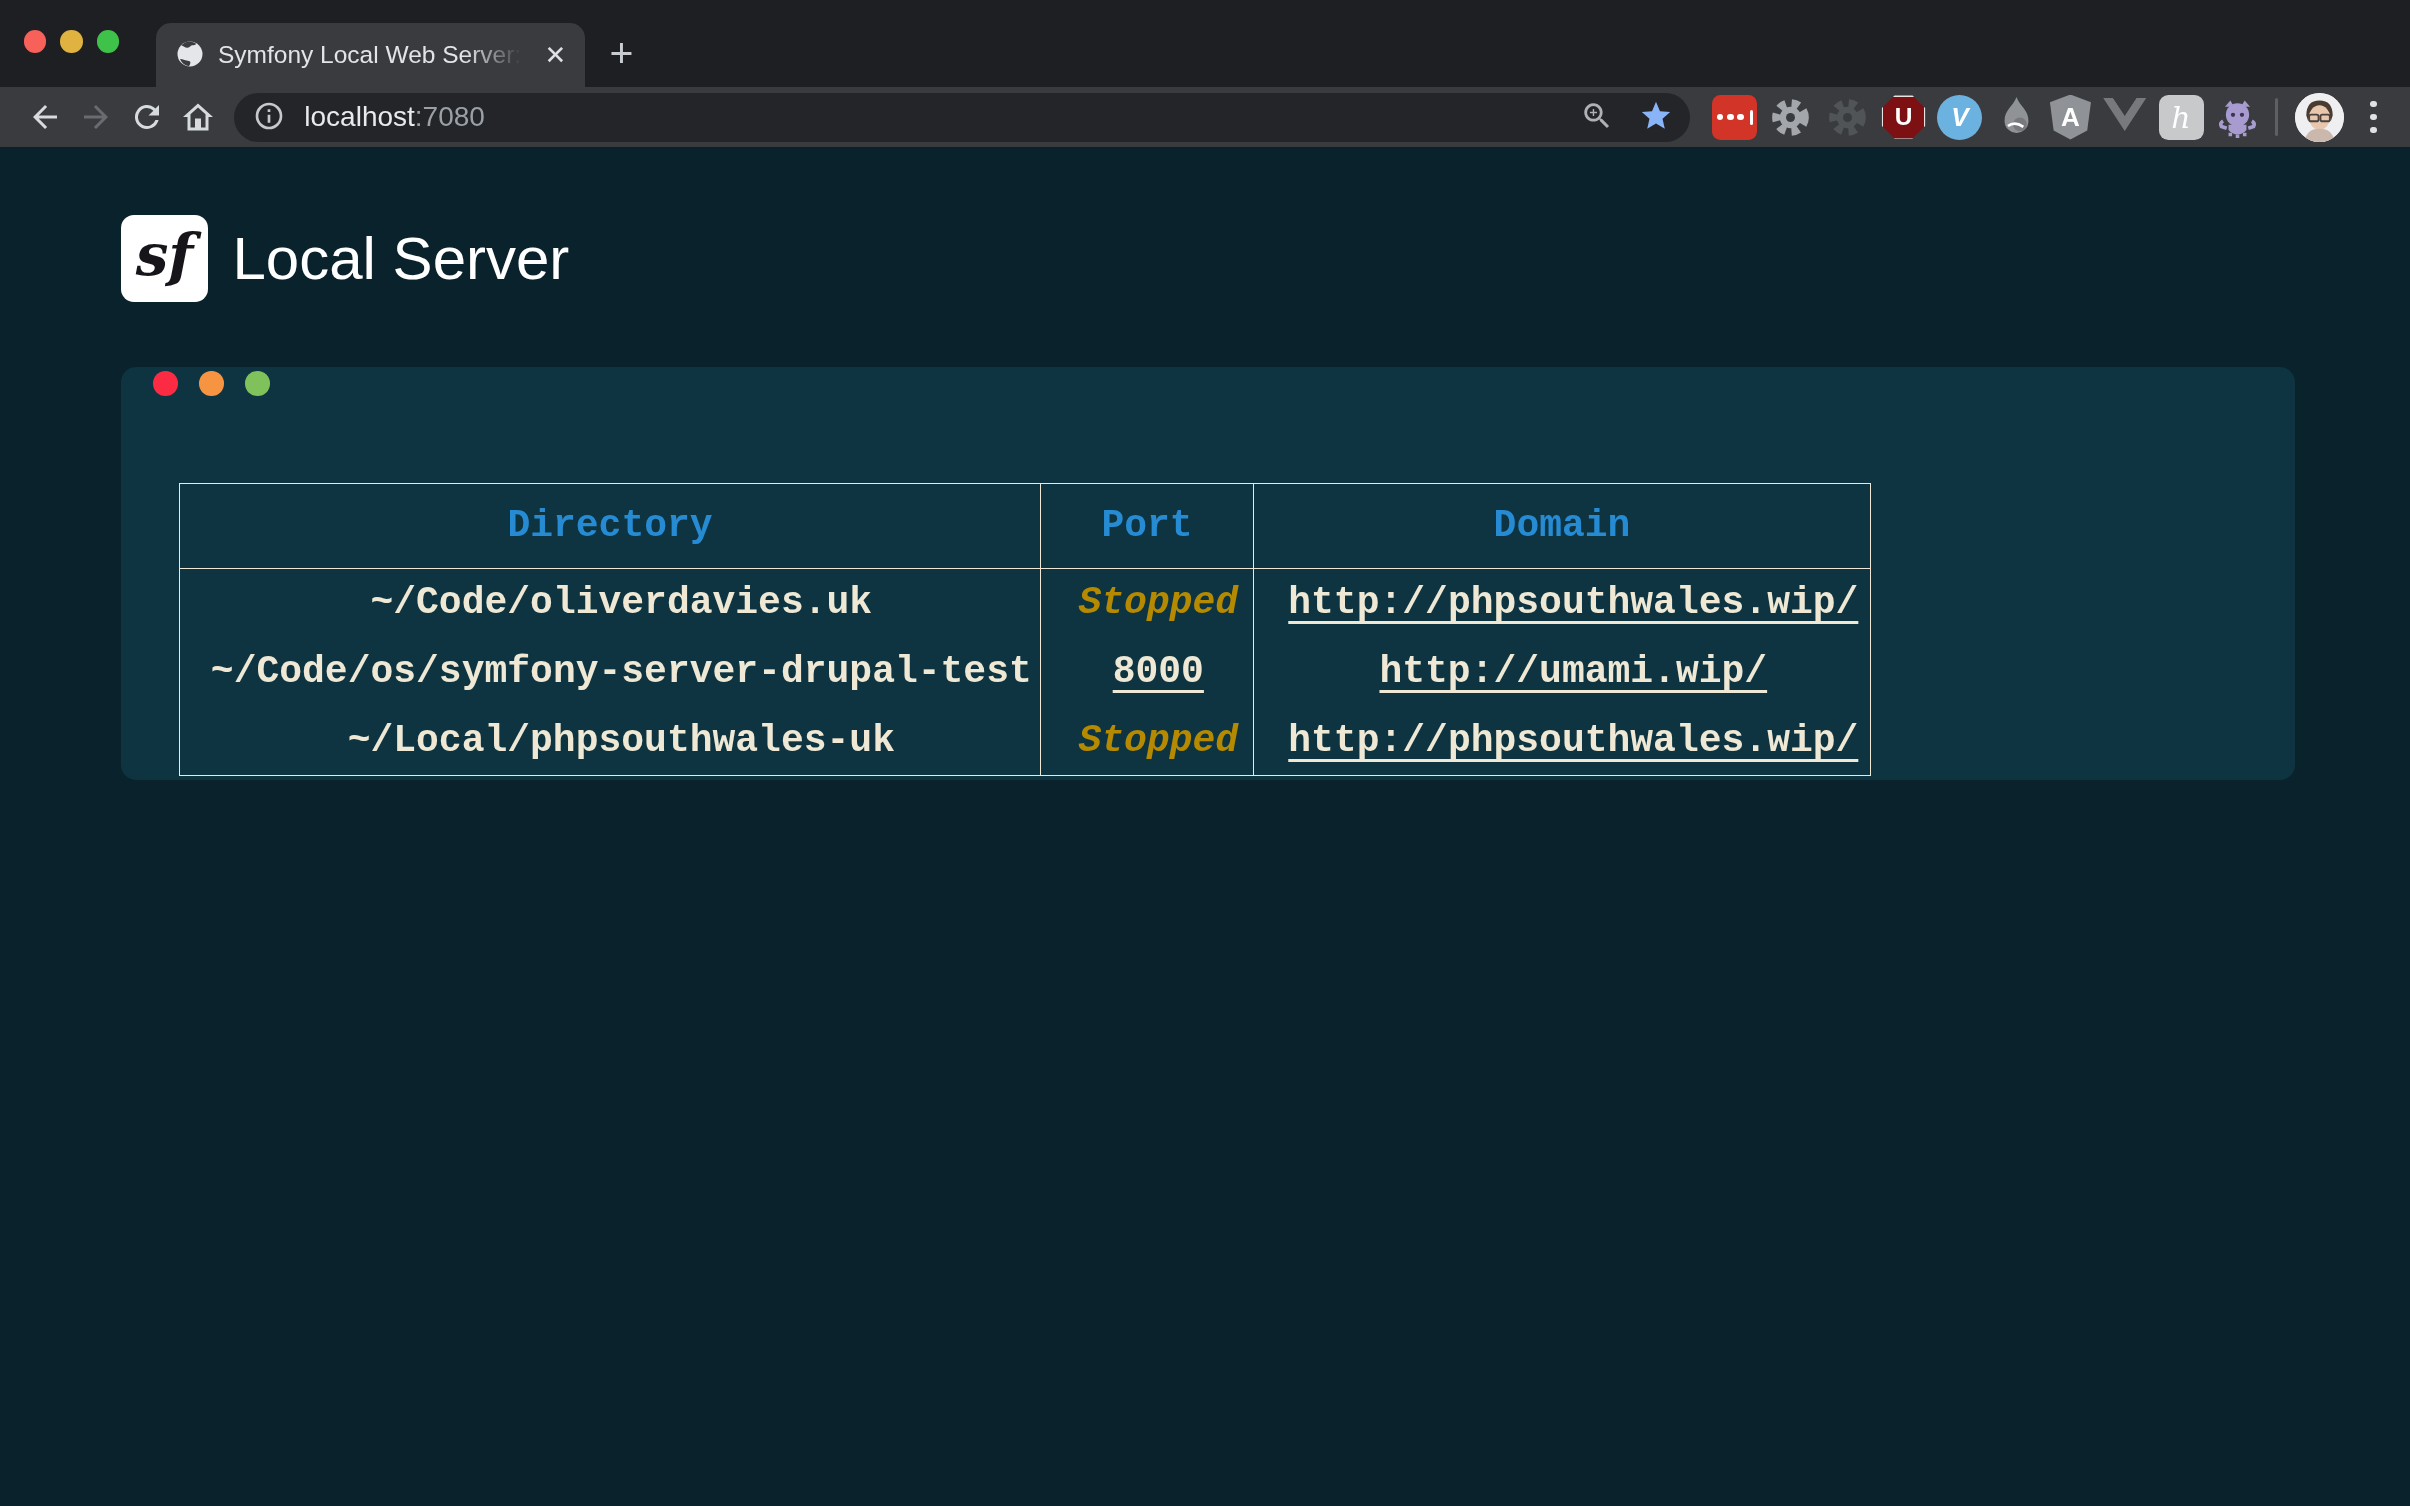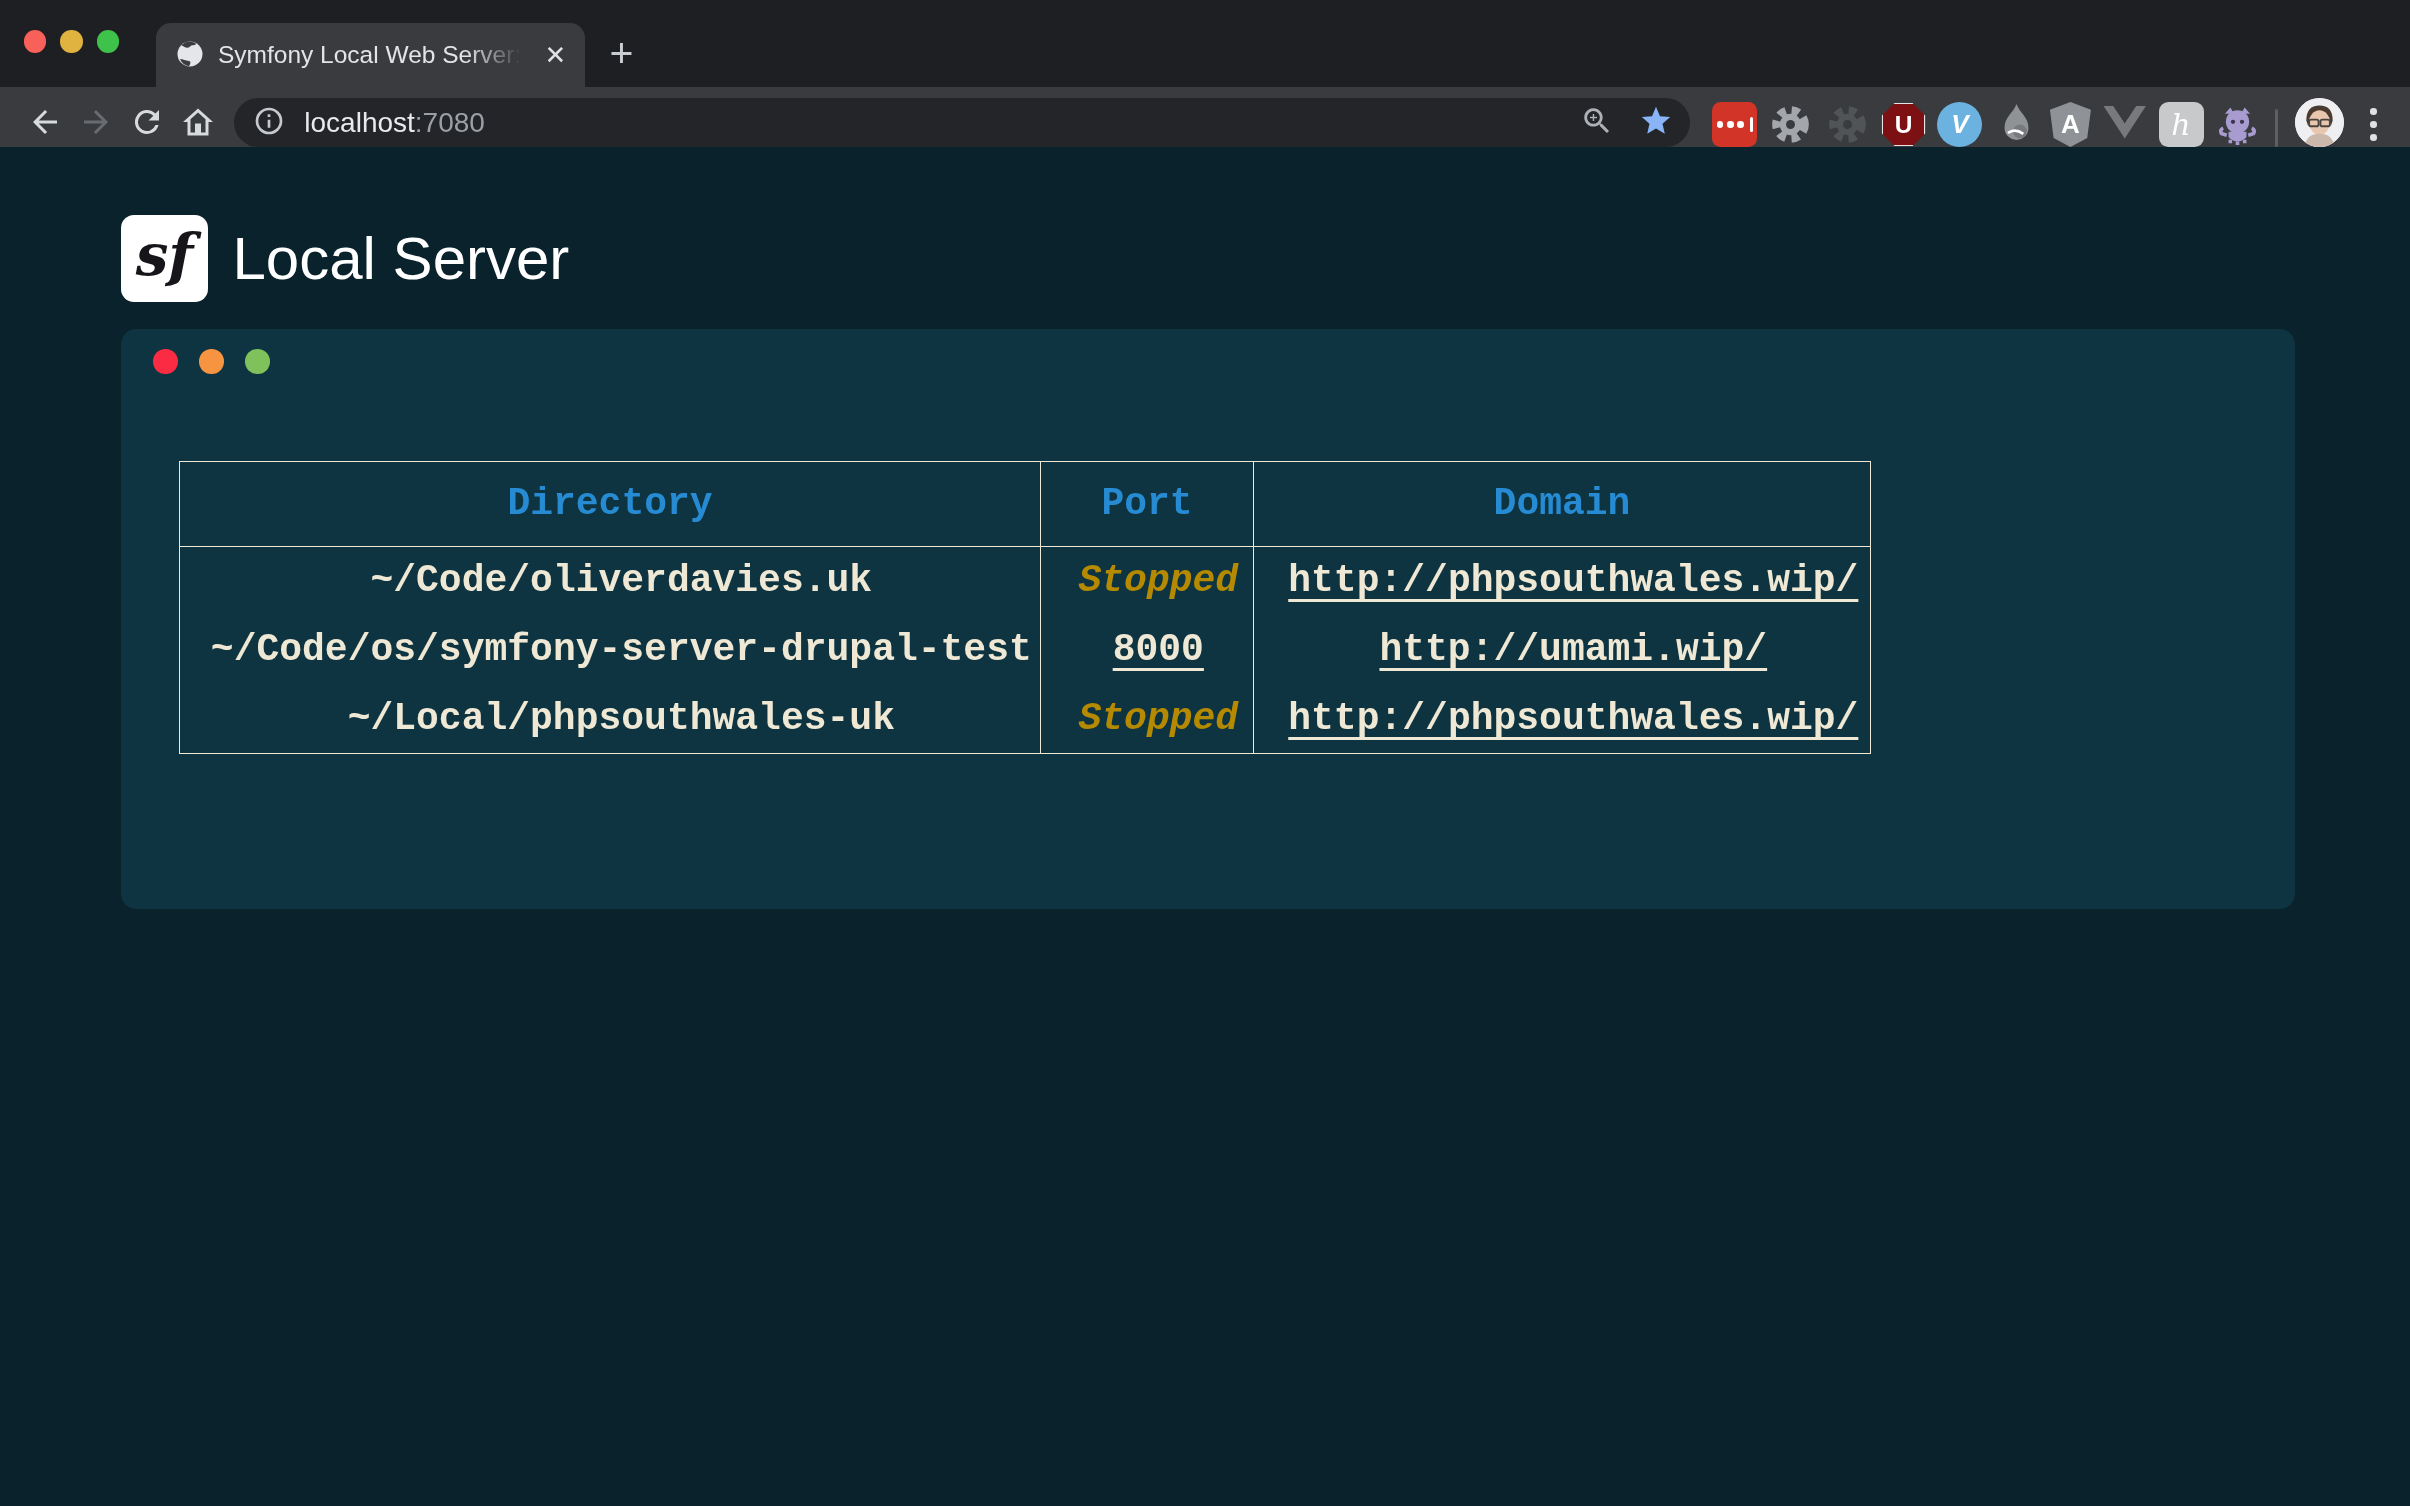--- a/index.html
+++ b/index.html
@@ -29,21 +29,21 @@
             mask-image: linear-gradient(90deg, #000 80%, transparent 98%);
   }
   .tab-close { color: #dfe1e5; font-size: 26px; line-height: 1; cursor: default; padding: 3.8px; }
   .newtab {
     color: #c8cbcf; font-size: 41px; font-weight: 300;
     margin-left: 24.5px; margin-bottom: 13px; line-height: 1;
   }
 
   .toolbar {
     height: 60px; background: #393b3e;
-    display: flex; align-items: flex-end; padding: 0 17px 0 19px;
+    display: flex; align-items: center; padding: 0 17px 0 19px;
   }
   .navbtn { width: 51px; height: 51px; display: flex; align-items: center; justify-content: center; flex: none; }
   .navbtn svg { width: 36px; height: 36px; }
   .ic-stroke { fill: #d8dbde; }
   .ic-dim { fill: #686c70; }
 
   .urlbar {
     flex: 1; height: 49px; margin: 0 9.4px 0 11.3px; background: #232528;
     border-radius: 24.5px; display: flex; align-items: center; padding: 0 17px 0 19px;
   }
@@ -83,22 +83,22 @@
 
   
   .page { height: 1360px; background: #0a222c; padding: 68px 0 0 121px; }
 
   .logo-row { display: flex; align-items: center; gap: 24.5px; }
   .sf-logo { width: 87px; height: 87px; background: #fff; border-radius: 13px; display: flex; align-items: center; justify-content: center; text-align: right; }
   .sf-glyph { font-family: "DejaVu Serif", serif; font-style: italic; font-weight: bold; font-size: 58px; color: #17141a; transform: translateY(-3.8px); }
   .page-heading { color: #ffffff; font-size: 60px; font-weight: 400; letter-spacing: 0; }
 
   .card {
-    margin-top: 27px; width: 2174px; height: 580px;
-    background: #0d3440; border-radius: 15px; padding: 20px 0 0 32px;
+    margin-top: 65px; width: 2174px; height: 413px;
+    background: #0d3440; border-radius: 15px; padding: 4px 0 0 32px;
   }
   .card-dots { display: flex; gap: 21.7px; }
   .card-dots .dot { width: 24.5px; height: 24.5px; border-radius: 50%; }
   .c-red { background: #fb2b43; }
   .c-orange { background: #f79441; }
   .c-green { background: #7fc15b; }
 
   .proxy-table {
     margin: 87px 0 0 26px;
     border-collapse: collapse;

